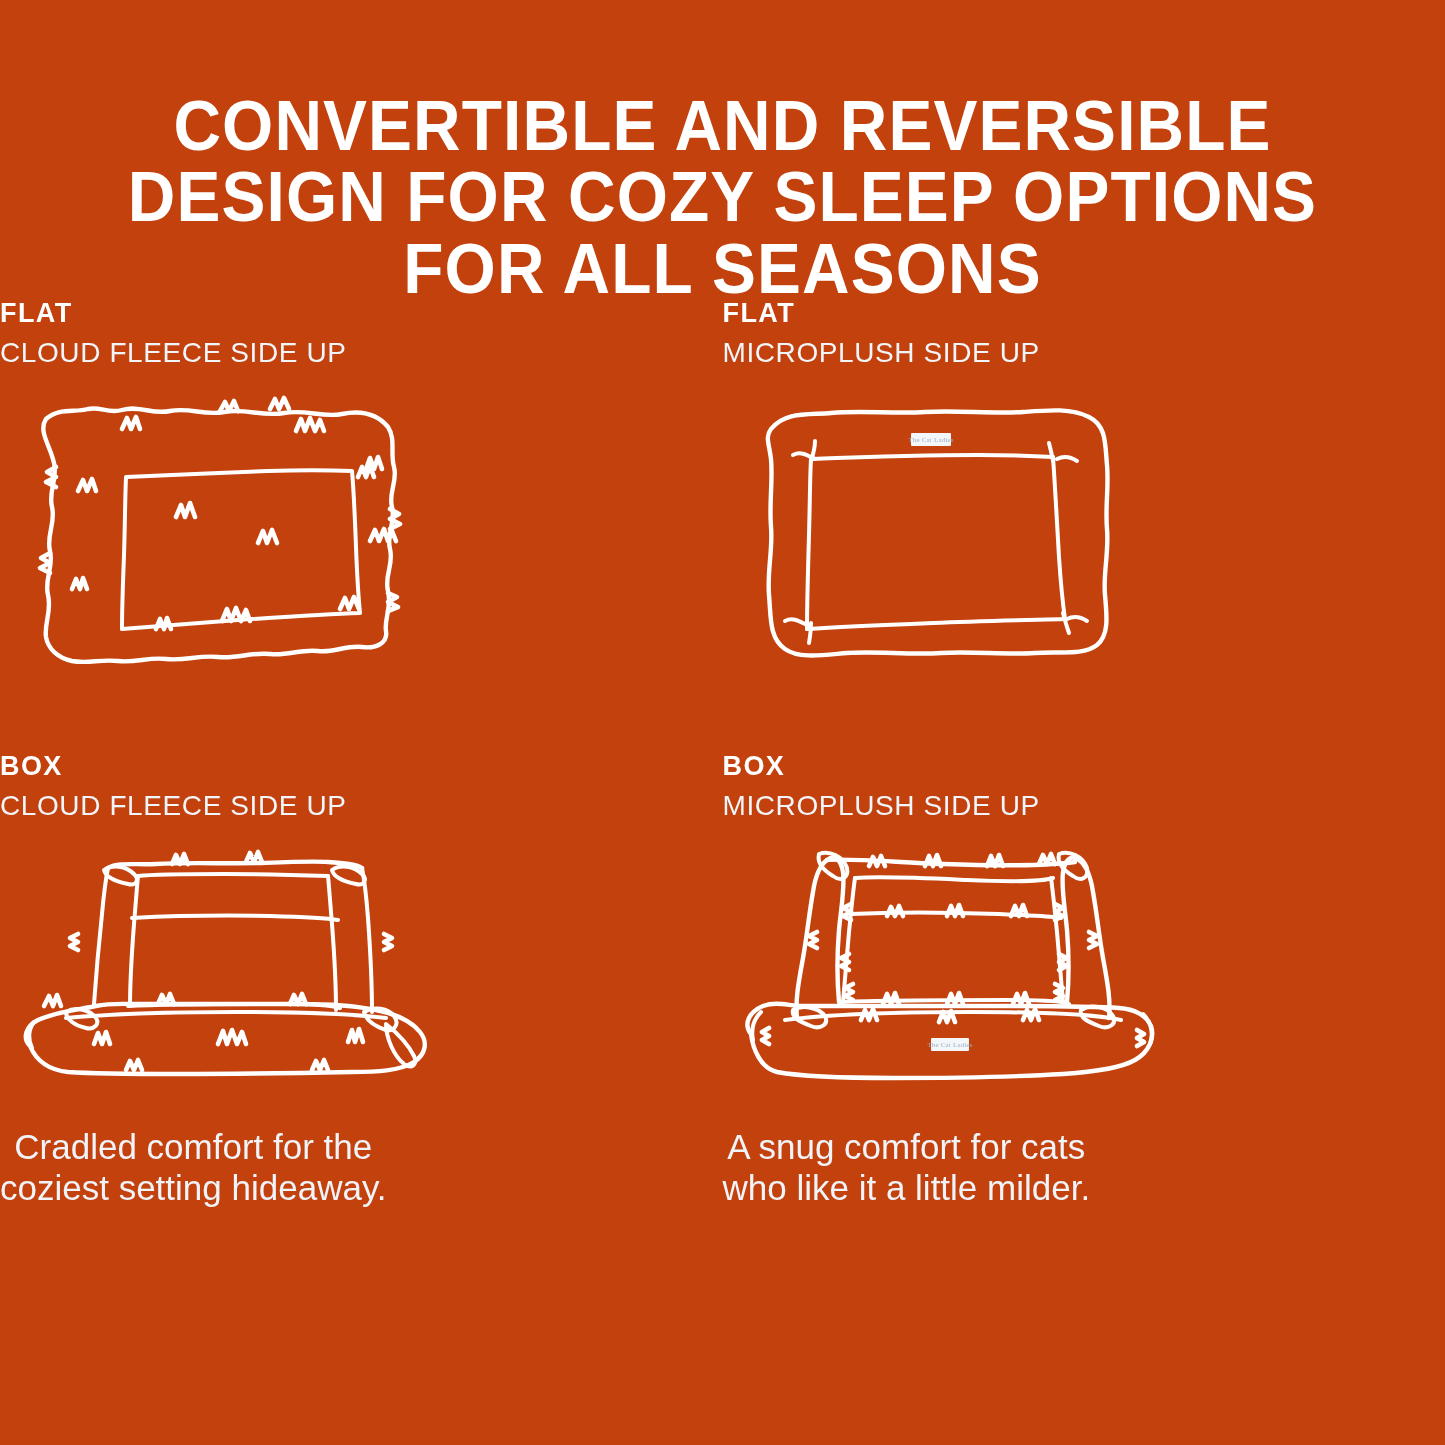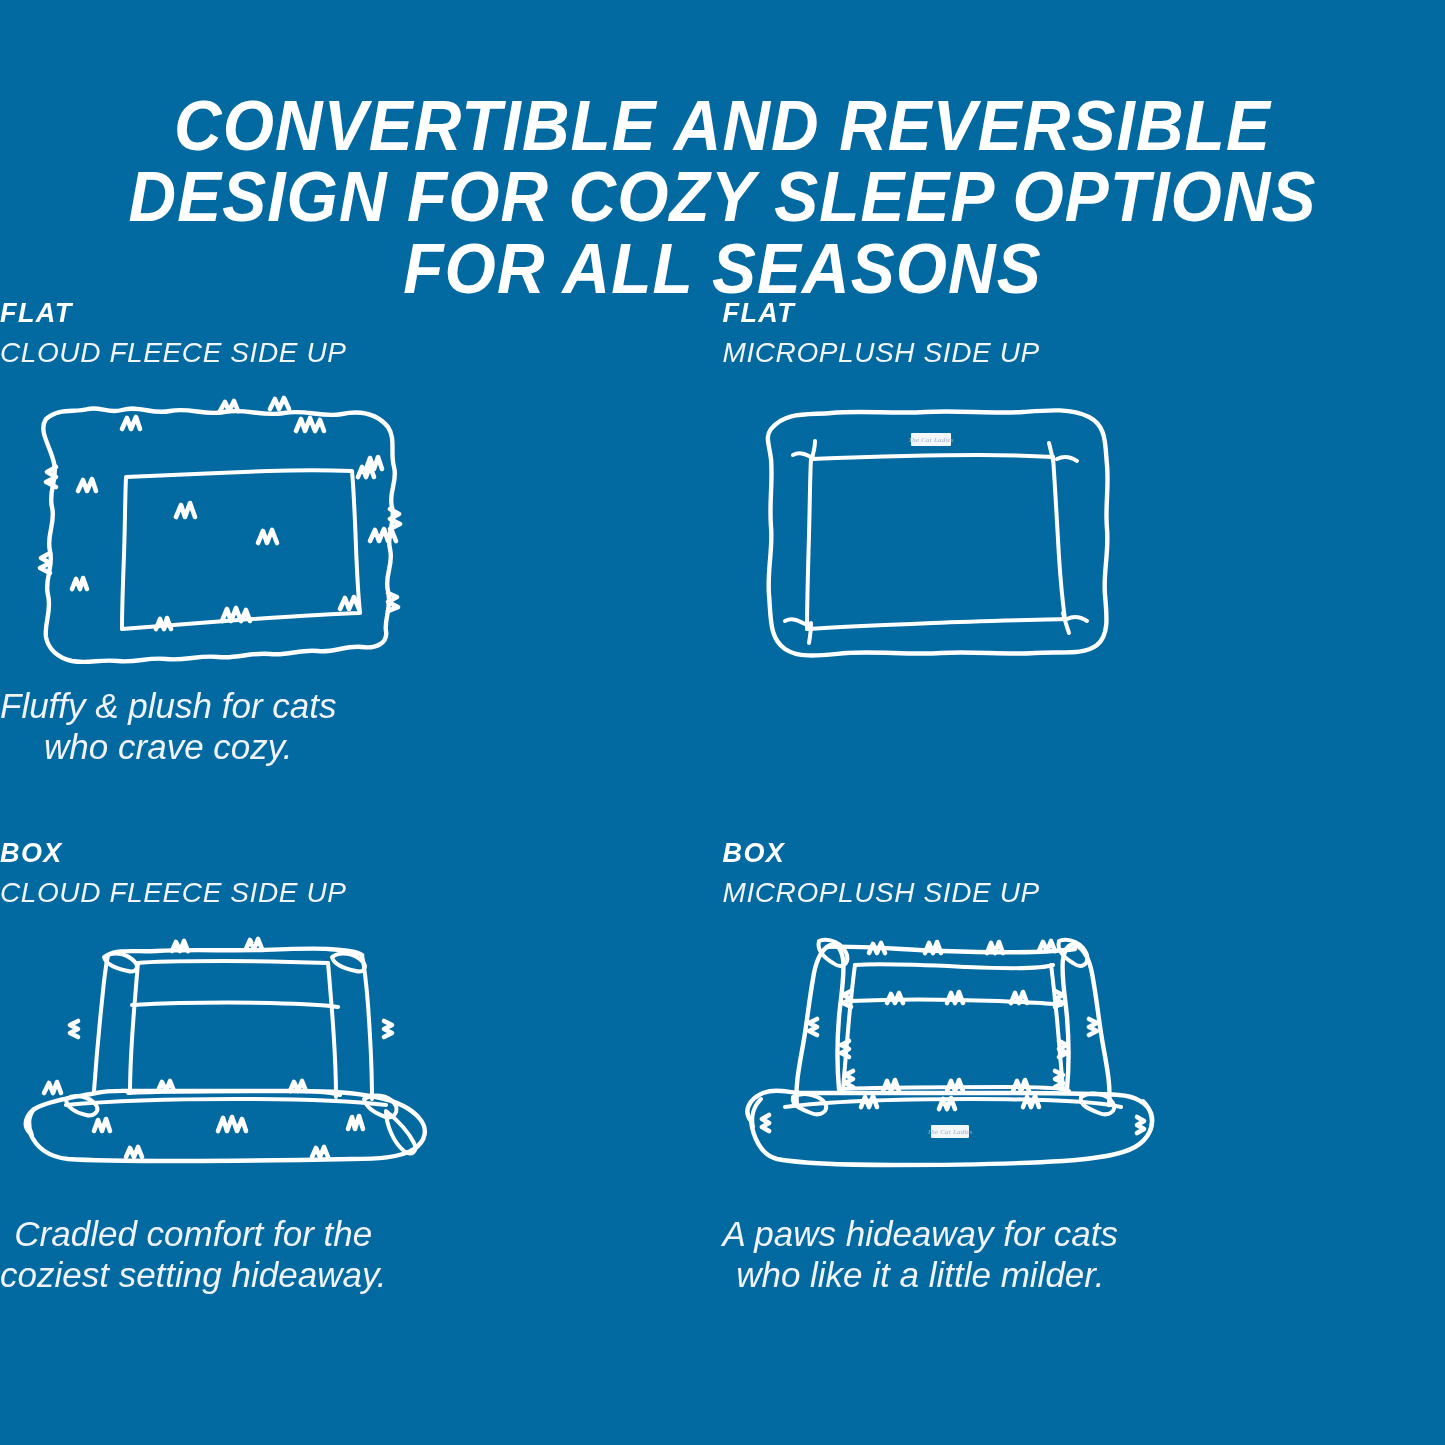--- a/index.html
+++ b/index.html
@@ -109,21 +109,21 @@
   .tag-text {
     fill: #9fafc4;
     font-family: "Liberation Serif", serif;
     font-size: 7px;
     letter-spacing: 0.2px;
   }
 </style>
 </head>
 <body style="background: rgb(170, 184, 203);">
 
-<div id="page" style="background: #0369a1; font-style: italic;">
+<div id="page" style="background: #c2410c;">
 
   <h1 id="title">CONVERTIBLE AND REVERSIBLE
 DESIGN FOR COZY SLEEP OPTIONS
 FOR ALL SEASONS</h1>
 
   <div id="grid">
 
     <div class="panel">
       <p class="panel-mode">FLAT</p>
       <p class="panel-side">CLOUD FLEECE SIDE UP</p>
@@ -170,22 +170,20 @@
           <path d="M388,212 l9,4 l-9,5 l10,5 l-10,4"></path>
           <path d="M220,30 l5,-9 l4,9 l5,-10 l4,10"></path>
         </g>
 
         <g class="fluff">
           <path d="M176,136 l5,-12 l4,12 l5,-14 l5,14"></path>
           <path d="M258,162 l5,-12 l4,12 l5,-13 l5,13"></path>
         </g>
       </svg>
 
-      <p class="caption cap-top">Fluffy &amp; plush for cats
-who crave cozy.</p>
     </div>
 
     <div class="panel">
       <p class="panel-mode">FLAT</p>
       <p class="panel-side">MICROPLUSH SIDE UP</p>
 
       <svg class="illo illo-flat" viewBox="0 0 430 300">
 
         <path class="sk sk-thick" d="
           M48,48 C62,30 86,34 108,32 C138,29 170,33 202,31
@@ -370,18 +368,18 @@
           <path d="M46,194 l-7,4 l7,4 l-7,4 l7,4"></path>
           <path d="M414,196 l7,4 l-7,4 l7,4 l-7,4"></path>
         </g>
 
         <g>
           <rect class="tag-rect" x="208" y="204" width="38" height="13" rx="1"></rect>
           <text class="tag-text" x="227" y="213" text-anchor="middle">The Cat Ladies</text>
         </g>
       </svg>
 
-      <p class="caption cap-bot">A paws hideaway for cats
+      <p class="caption cap-bot">A snug comfort for cats
 who like it a little milder.</p>
     </div>
 
   </div>
 </div>
 
 </body></html>

